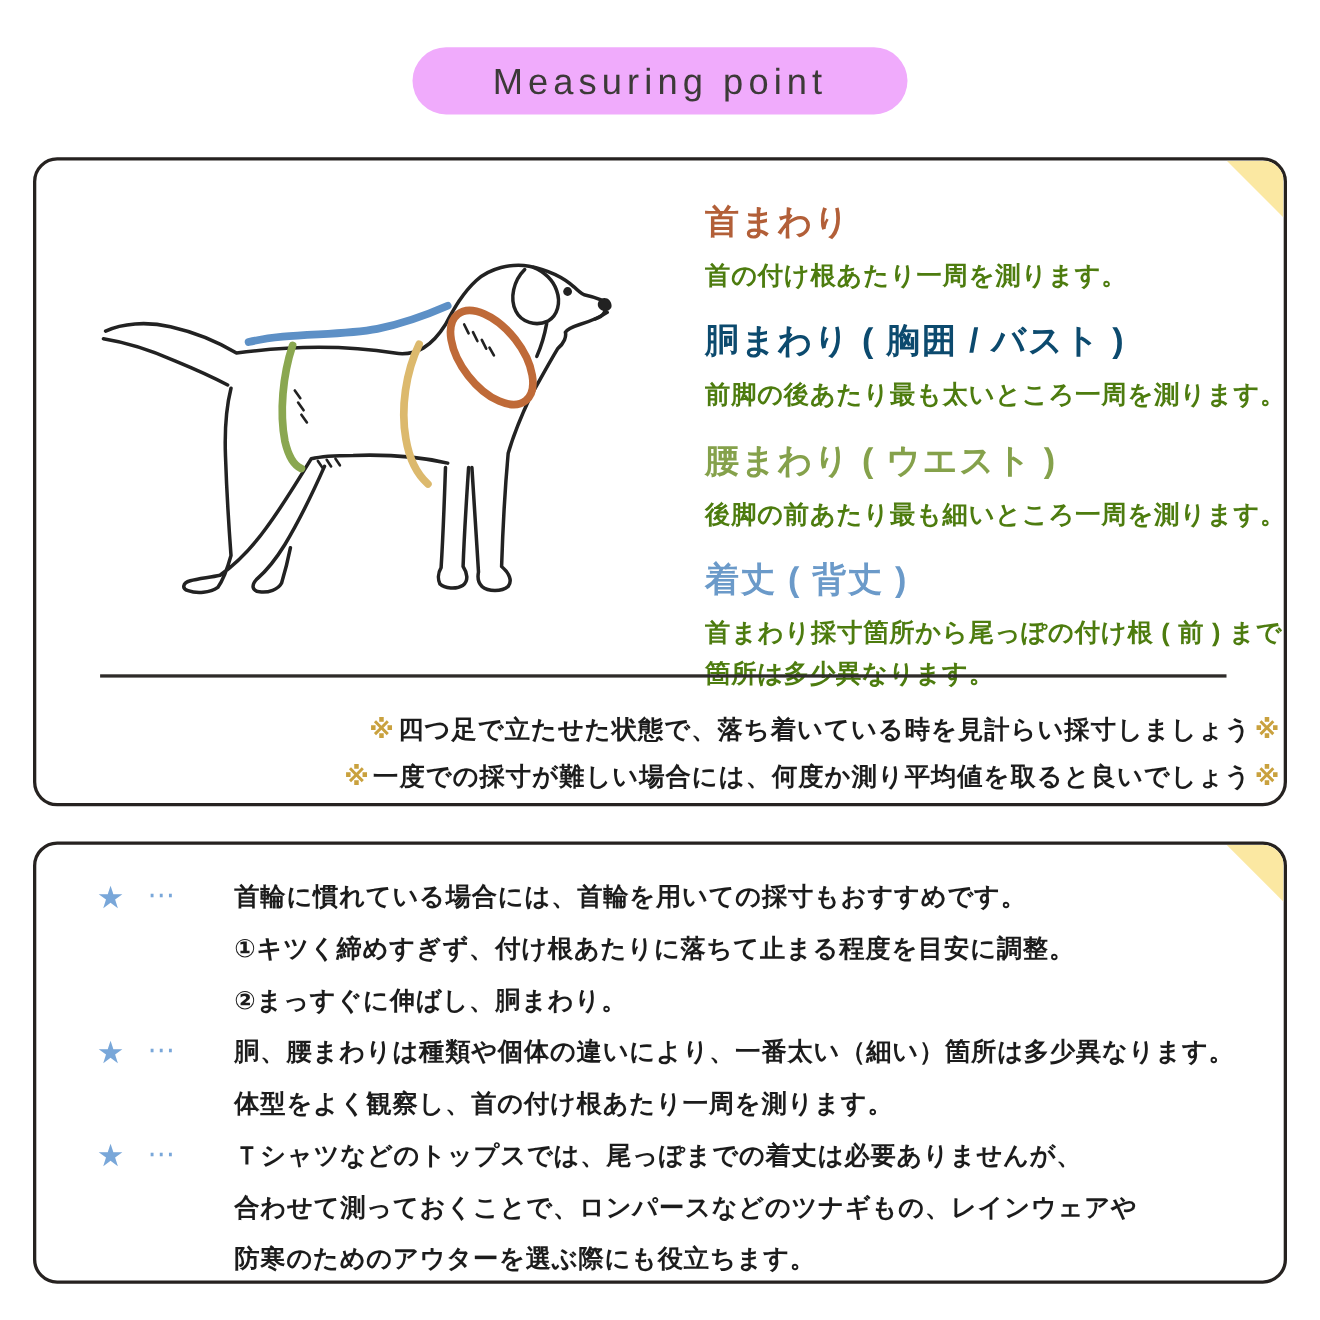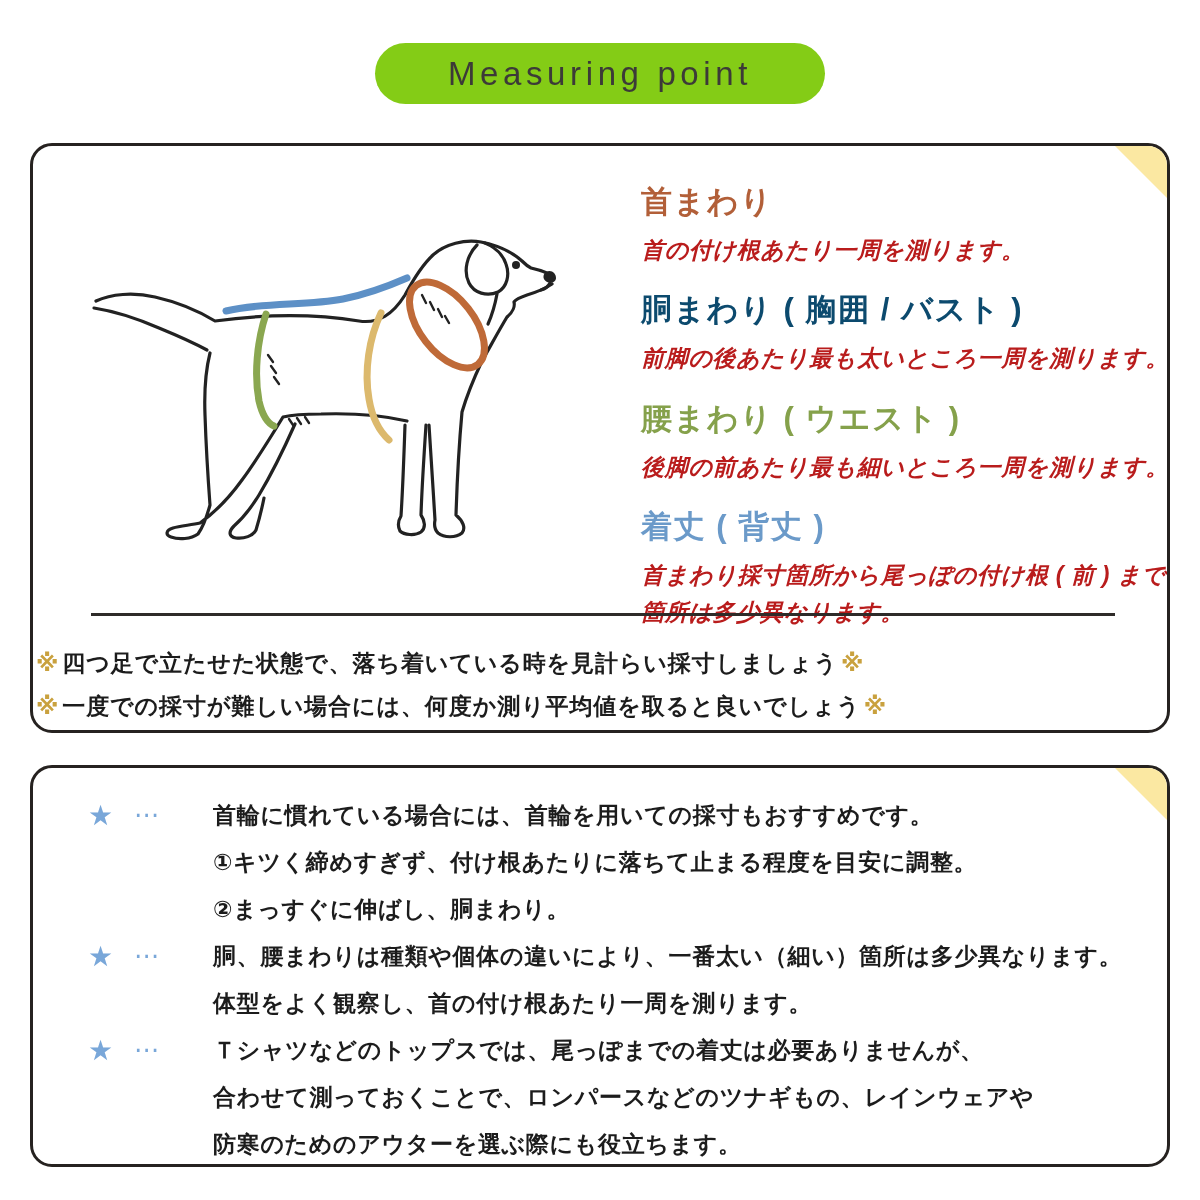--- a/index.html
+++ b/index.html
@@ -29,41 +29,41 @@
     clip-path:polygon(0 0, 100% 0, 100% 100%);
   }
   
   .dog { position:absolute; left:30px; top:37px; }
   .ol path { fill:none; stroke:#222222; stroke-width:3.2; stroke-linecap:round; stroke-linejoin:round; }
   .fur path { fill:none; stroke:#222222; stroke-width:2.4; stroke-linecap:round; }
   .ms { fill:none; stroke-width:7; stroke-linecap:round; }
   
   .sections { position:absolute; left:608px; top:38px; width:535px; }
   .sections h3 { font-size:31px; font-weight:700; letter-spacing:0.05em; line-height:1.15; margin:0 0 12px 0; }
-  .sections p  { font-size:23px; font-weight:700; letter-spacing:0.03em; line-height:1.6; margin:0 0 24px 0; color:#b91c1c;font-style:italic; }
+  .sections p  { font-size:23px; font-weight:700; letter-spacing:0.03em; line-height:1.6; margin:0 0 24px 0; color:#4d7c0f; }
   .sections p .dline { display:block; }
   
   .divider { position:absolute; left:58px; right:52px; top:467px; height:3px; background:#2e2b29; }
-  .notes { position:absolute; left:0; right:0; top:496px; text-align:left; }
+  .notes { position:absolute; left:0; right:0; top:496px; text-align:right; }
   .note-line { font-size:23px; font-weight:700; letter-spacing:0.04em; line-height:43px; white-space:nowrap; }
   .note-line .mark { padding:0 3px; }
   
   .bullets { position:absolute; left:55px; top:24px; right:30px; }
   .b-row { display:flex; align-items:flex-start; }
   .b-row .star { width:46px; font-size:28px; line-height:47px; flex:none; }
   .b-row .dots { width:46px; font-size:25px; line-height:45px; letter-spacing:2px; flex:none; }
   .b-row .b-text { flex:1; font-size:23px; font-weight:700; letter-spacing:0.03em; line-height:47px; white-space:nowrap;margin-left:33px; }
   .b-row.cont { padding-left:92px; }
 </style>
 </head>
 <body>
 
 <div class="page">
 
-  <div class="title-pill" style="background: #84cc16;">
+  <div class="title-pill" style="background: #f0abfc;">
     <span>Measuring point</span>
   </div>
 
   <section class="card card1">
     <div class="corner" style="background: rgb(251, 232, 162);"></div>
 
     <svg class="dog" viewBox="0 0 560 420" width="560" height="420" aria-hidden="true">
       <g class="ol">
 
         <path d="M33 118 C48 111 70 109 92 114 C114 119 134 127 152 138 C196 132 246 130 296 138 C316 141 330 131 342 112 C350 97 358 83 370 72 C382 61 402 56 418 59 C433 62 448 68 459 78 C462 81 466 84 468 85 C477 87 486 90 490 94"></path>

